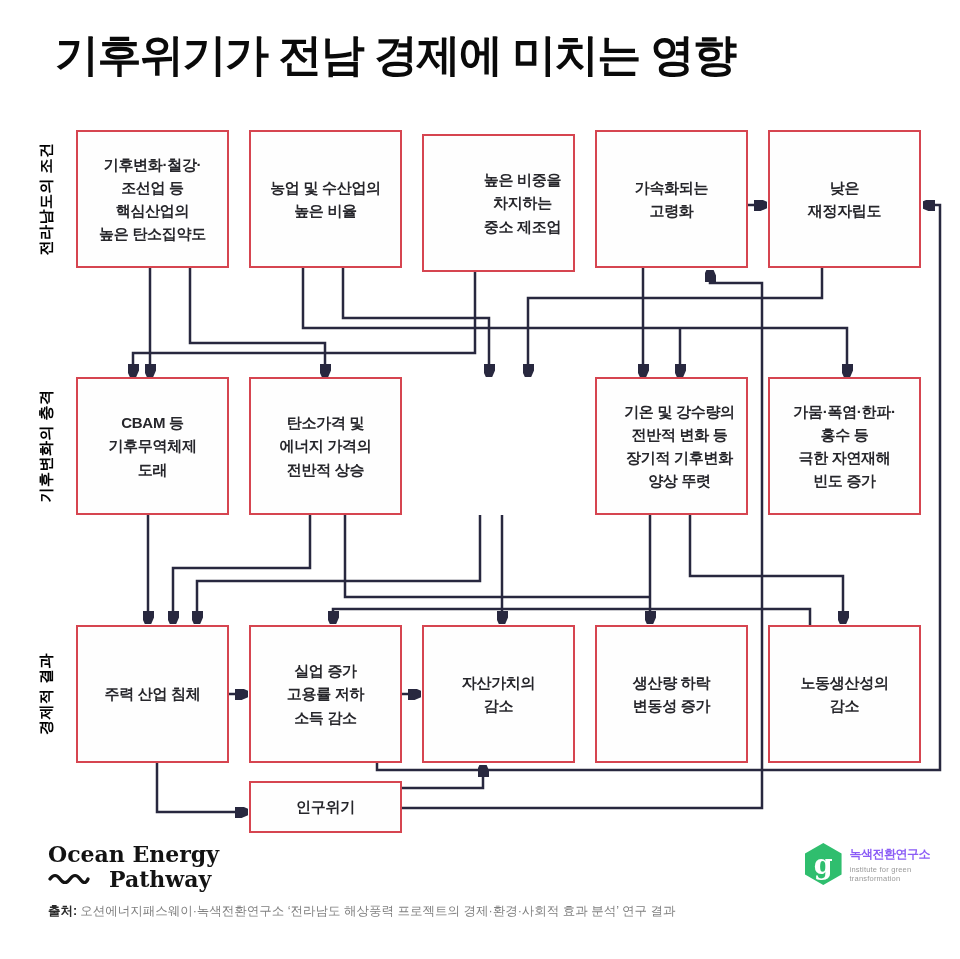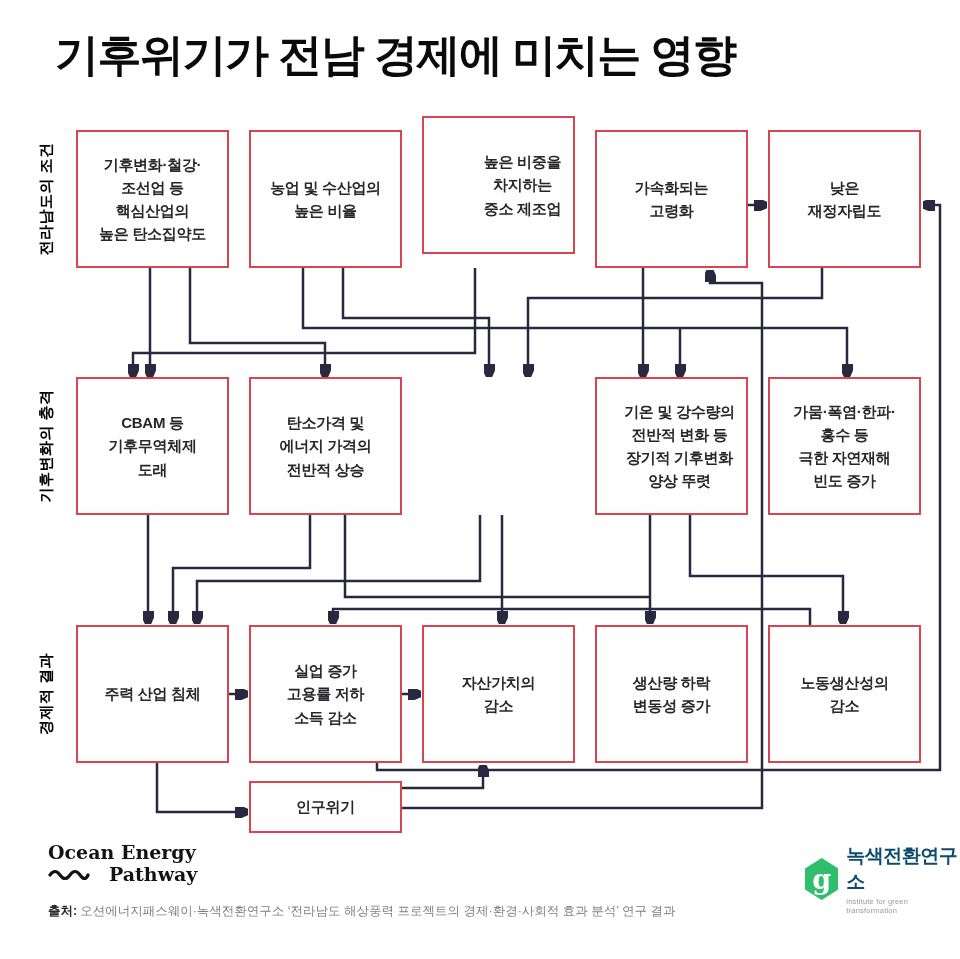--- a/index.html
+++ b/index.html
@@ -24,33 +24,33 @@
     display:flex;align-items:center;justify-content:center;text-align:center;
     font-size:15px;font-weight:700;color:#26262b;line-height:1.55;
     white-space:pre-line;letter-spacing:-0.3px;
   }
   .fbox.small{height:52px;}
   .arrows{position:absolute;left:0;top:0;}
   .arrows path{fill:none;stroke:#28283f;stroke-width:2.5;}
   .oep{
     position:absolute;left:48px;top:843px;color:#131313;
     font-family:"DejaVu Serif","Liberation Serif",serif;
-    font-weight:800;font-size:19px;line-height:1.0;letter-spacing:0px;
+    font-weight:800;font-size:22px;line-height:1.0;letter-spacing:0px;
   }
   .oep .l2{display:flex;align-items:center;gap:19px;margin-top:3px;}
   .gti{position:absolute;left:805px;top:843px;display:flex;align-items:center;gap:8px;}
   .gti .hex{
     width:38px;height:42px;background:#2fbe6e;
     clip-path:polygon(50% 0%,100% 25%,100% 75%,50% 100%,0% 75%,0% 25%);
     display:flex;align-items:center;justify-content:center;
     color:#ffffff;font-family:"DejaVu Serif","Liberation Serif",serif;
     font-size:27px;font-weight:700;
   }
   .gti .txt{display:flex;flex-direction:column;}
-  .gti .nm{font-size:19px;font-weight:700;color:#0c4a6e;letter-spacing:-0.5px;}
+  .gti .nm{font-size:12px;font-weight:700;color:#8b5cf6;letter-spacing:-0.5px;}
   .gti .sub{font-size:7.5px;color:#9a9a9a;margin-top:2px;letter-spacing:0.2px;}
   .source{position:absolute;left:48px;top:903px;font-size:12.5px;color:#7f7f7f;}
   .source b{color:#2b2b2b;font-weight:700;margin-right:3px;}
 </style>
 </head>
 <body>
 
 <div class="canvas">
 
   <div class="title">기후위기가 전남 경제에 미치는 영향</div>
@@ -94,21 +94,21 @@
     <path d="M377,763 V770 H940 V205 H924" marker-end="url(#ah)"></path>
     <path d="M402,808 H762 V283 H710 V271" marker-end="url(#ah)"></path>
   </svg>
 
   <div class="fbox" style="left:76px;top:130px;">기후변화·철강·
 조선업 등
 핵심산업의
 높은 탄소집약도</div>
   <div class="fbox" style="left:249px;top:130px;">농업 및 수산업의
 높은 비율</div>
-  <div class="fbox" style="left:422px;top:116px;padding-left:48px;">높은 비중을
+  <div class="fbox" style="left:422px;top:134px;padding-left:48px;">높은 비중을
 차지하는
 중소 제조업</div>
   <div class="fbox" style="left:595px;top:130px;">가속화되는
 고령화</div>
   <div class="fbox" style="left:768px;top:130px;">낮은
 재정자립도</div>
 
   <div class="fbox" style="left:76px;top:377px;">CBAM 등
 기후무역체제
 도래</div>

